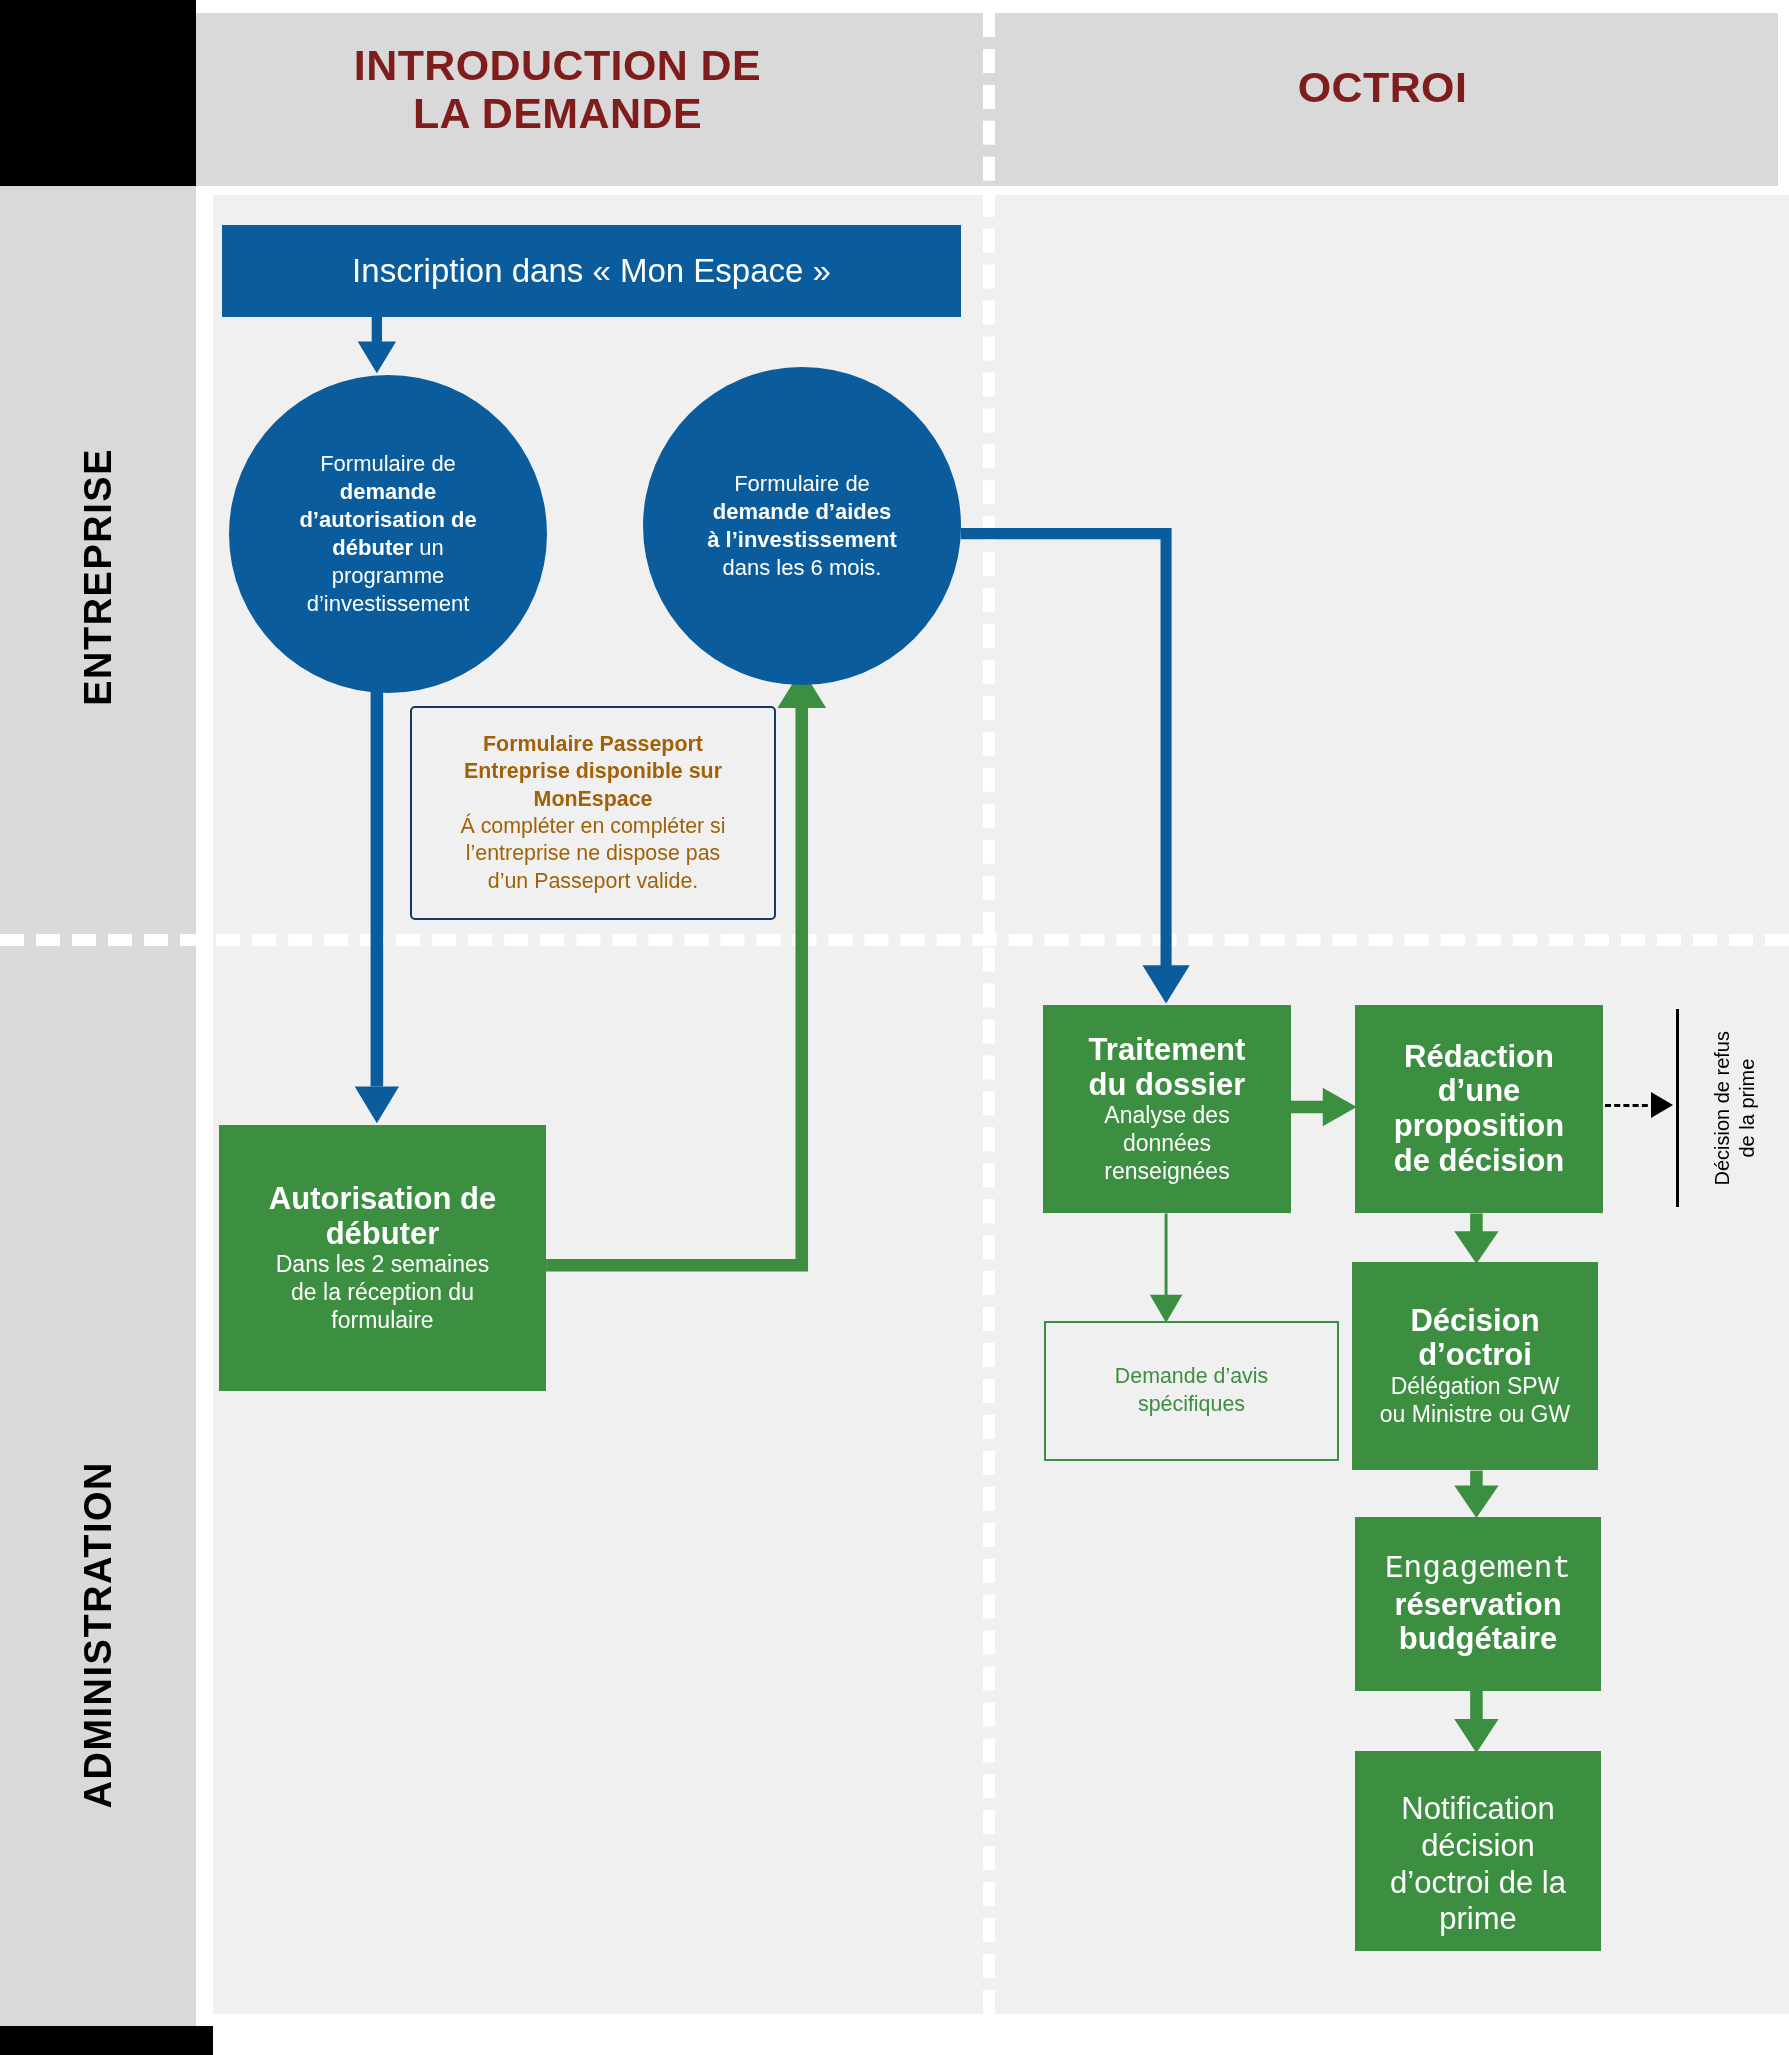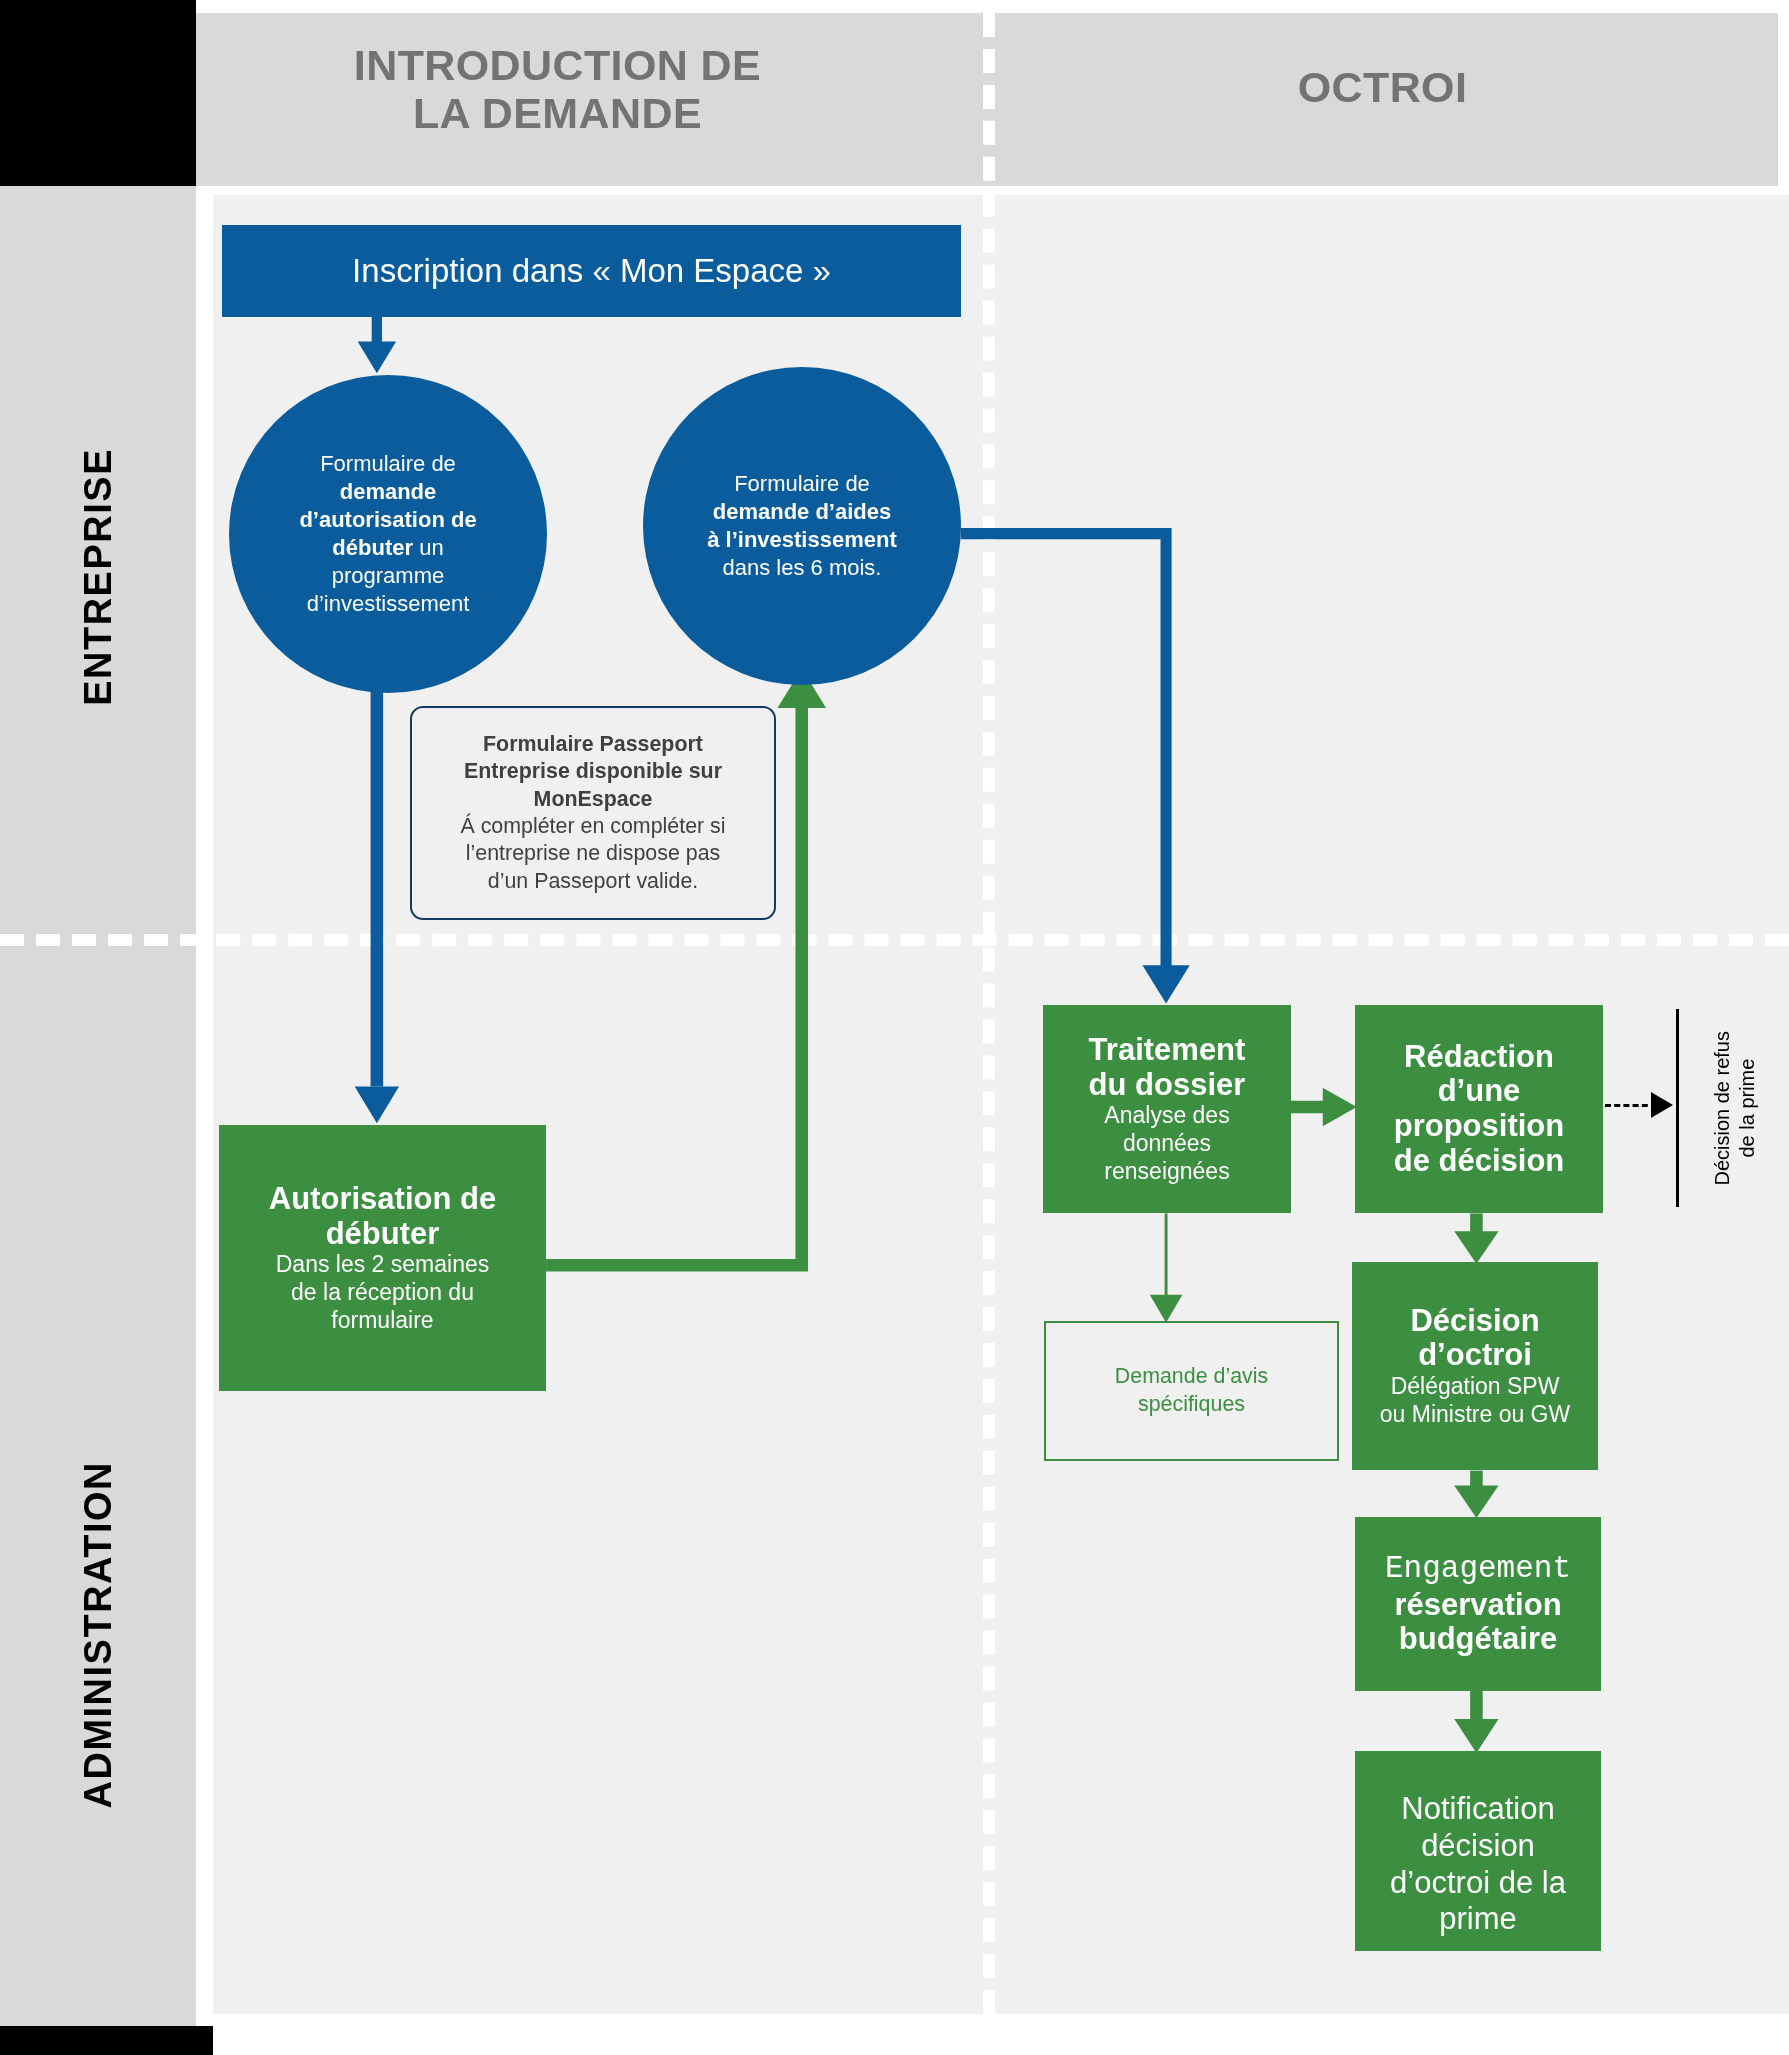--- a/index.html
+++ b/index.html
@@ -2,21 +2,21 @@
 <html style="font-size:12px"><head>
 <meta charset="utf-8">
 <style>
   html,body{margin:0;padding:0;background:#ffffff;}
   body{font-family:"Liberation Sans","DejaVu Sans",sans-serif;}
   #root{position:relative;width:1789px;height:2056px;overflow:hidden;background:#ffffff;}
 
   
   .hdr-black{position:absolute;left:0;top:0;width:196px;height:186px;background:#000000;}
   .hdr-band{position:absolute;left:196px;top:13.3px;width:1582px;height:173px;background:#d9d9d9;}
-  .hdr-title{position:absolute;text-align:center;color:#737373;font-weight:bold;font-size:43px;line-height:1.12;letter-spacing:0.4px;}
+  .hdr-title{position:absolute;text-align:center;color:#7f1d1d;font-weight:bold;font-size:43px;line-height:1.12;letter-spacing:0.4px;}
   #hdr-intro{left:214px;top:41px;width:687px;}
   #hdr-octroi{left:998px;top:63px;width:769px;}
 
   
   .lane-col{position:absolute;left:0;width:196px;background:#d9d9d9;}
   #lane-entreprise{top:186px;height:754px;}
   #lane-admin{top:940px;height:1086px;}
   .lane-label{position:absolute;left:0;width:100%;display:flex;align-items:center;justify-content:center;}
   .lane-label span{
     writing-mode:vertical-rl;transform:rotate(180deg);
@@ -38,21 +38,21 @@
   #lane-sep{position:absolute;left:0;top:934px;width:1789px;height:0;
             border-top:12.6px dashed #ffffff;}
 
   
   .node{position:absolute;box-sizing:border-box;display:flex;flex-direction:column;
         align-items:center;justify-content:center;text-align:center;}
   .blue-box{background:#0a5c9c;color:#fff;font-weight:normal;font-size:33px;}
   .circle{background:#0a5c9c;color:#fff;border-radius:50%;font-size:22px;line-height:1.28;}
   .green-box{background:#3c8f40;color:#fff;line-height:1.18;}
   .green-outline{background:#f0f0f0;border:2.2px solid #3c8f40;color:#3c8f40;font-size:21.4px;line-height:1.3;}
-  .note-box{background:#f0f0f0;border:2.2px solid #123a66;border-radius:13px;color:#404040;
+  .note-box{background:#f0f0f0;border:2.2px solid #123a66;border-radius:5px;color:#a16207;
             font-size:21.4px;line-height:1.28;}
   .b{font-weight:bold;}
   .reg{font-weight:normal;}
   .big{font-size:31px;font-weight:bold;line-height:1.12;}
   .sub{font-size:23px;font-weight:normal;line-height:1.2;}
 
   
   #n-inscription{left:222px;top:225px;width:739px;height:92px;}
   #n-circle1{left:229px;top:375px;width:318px;height:318px;padding:0 21px;}
   #n-circle2{left:643px;top:367px;width:318px;height:318px;padding:0 21px;}

